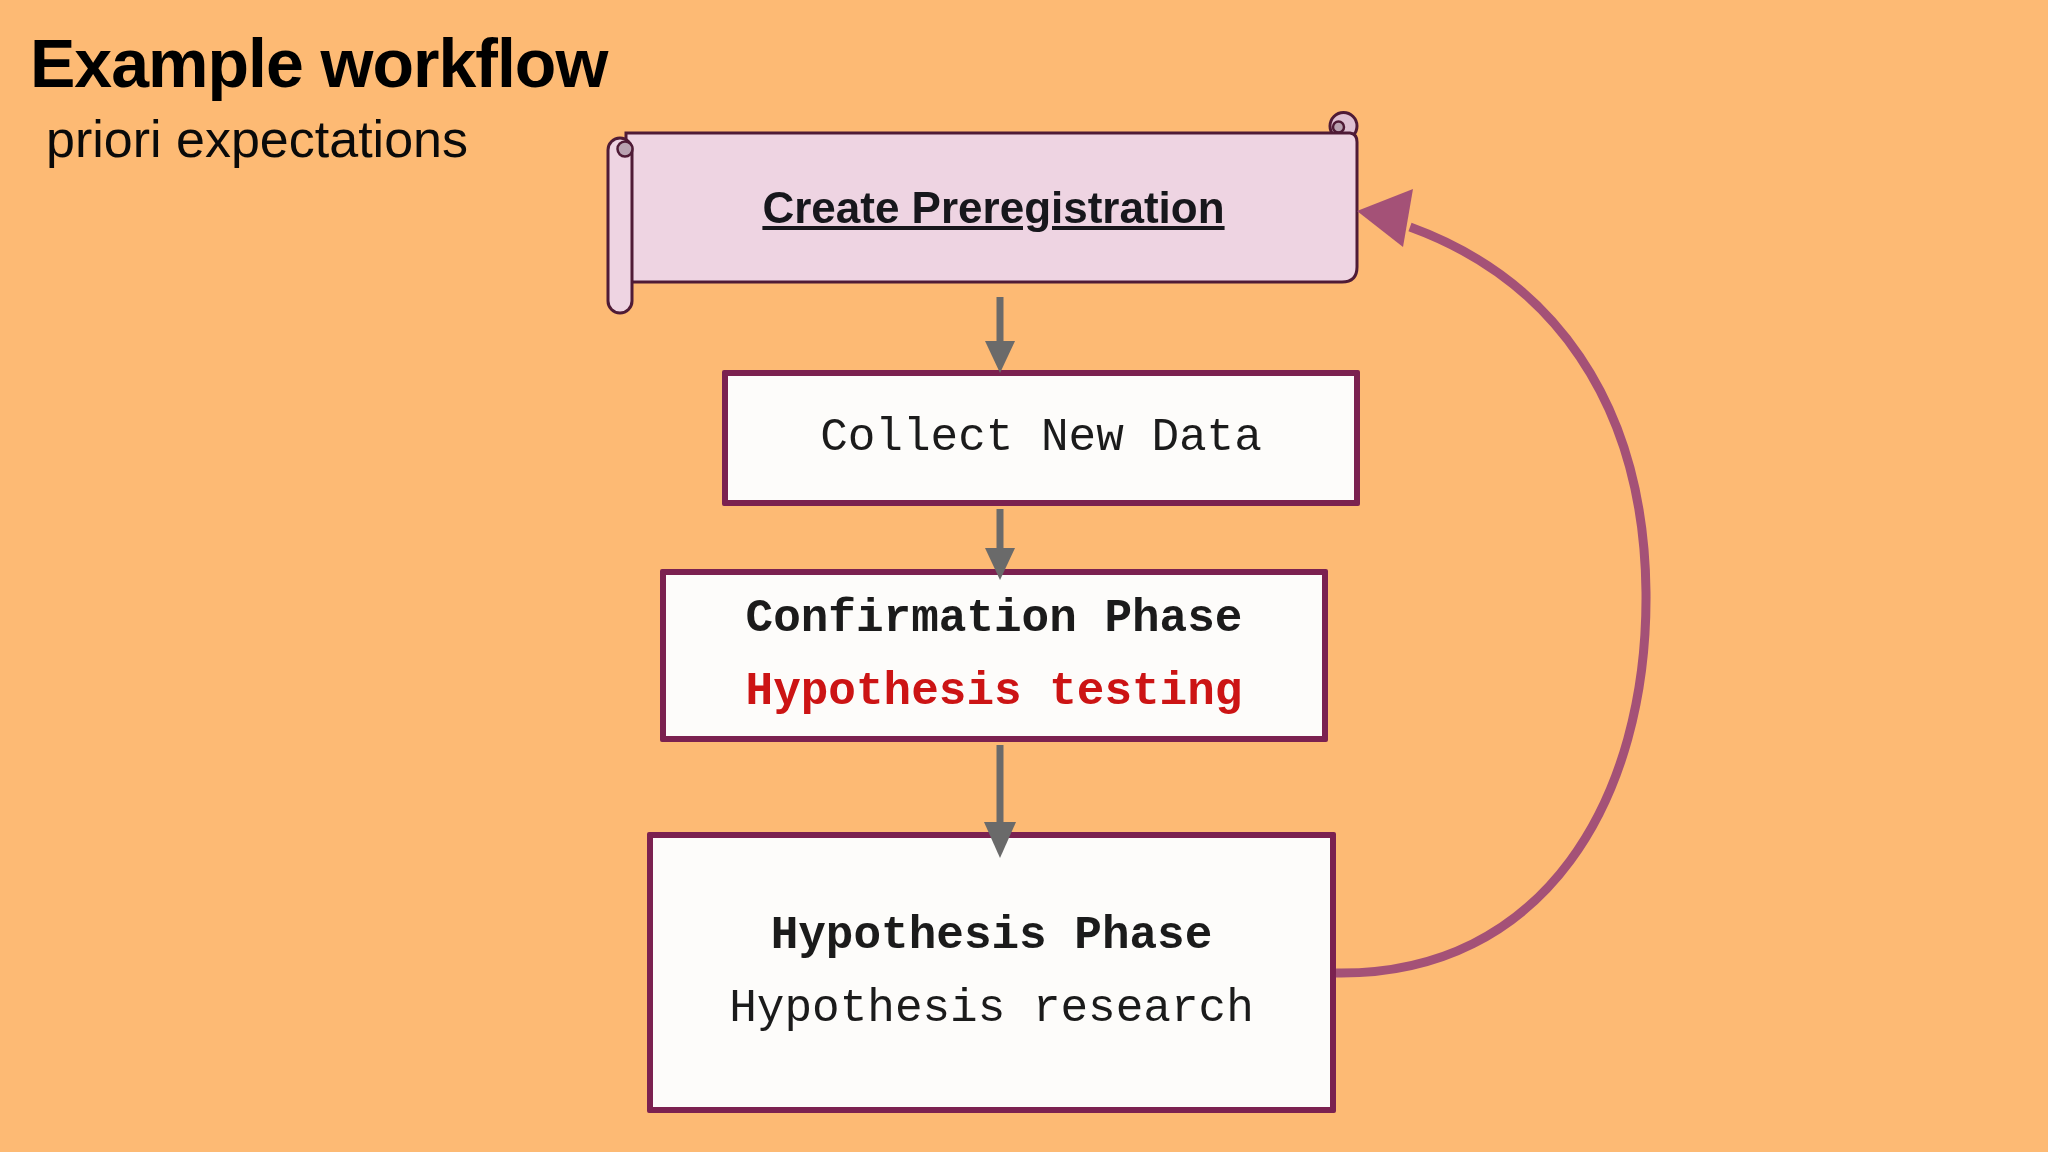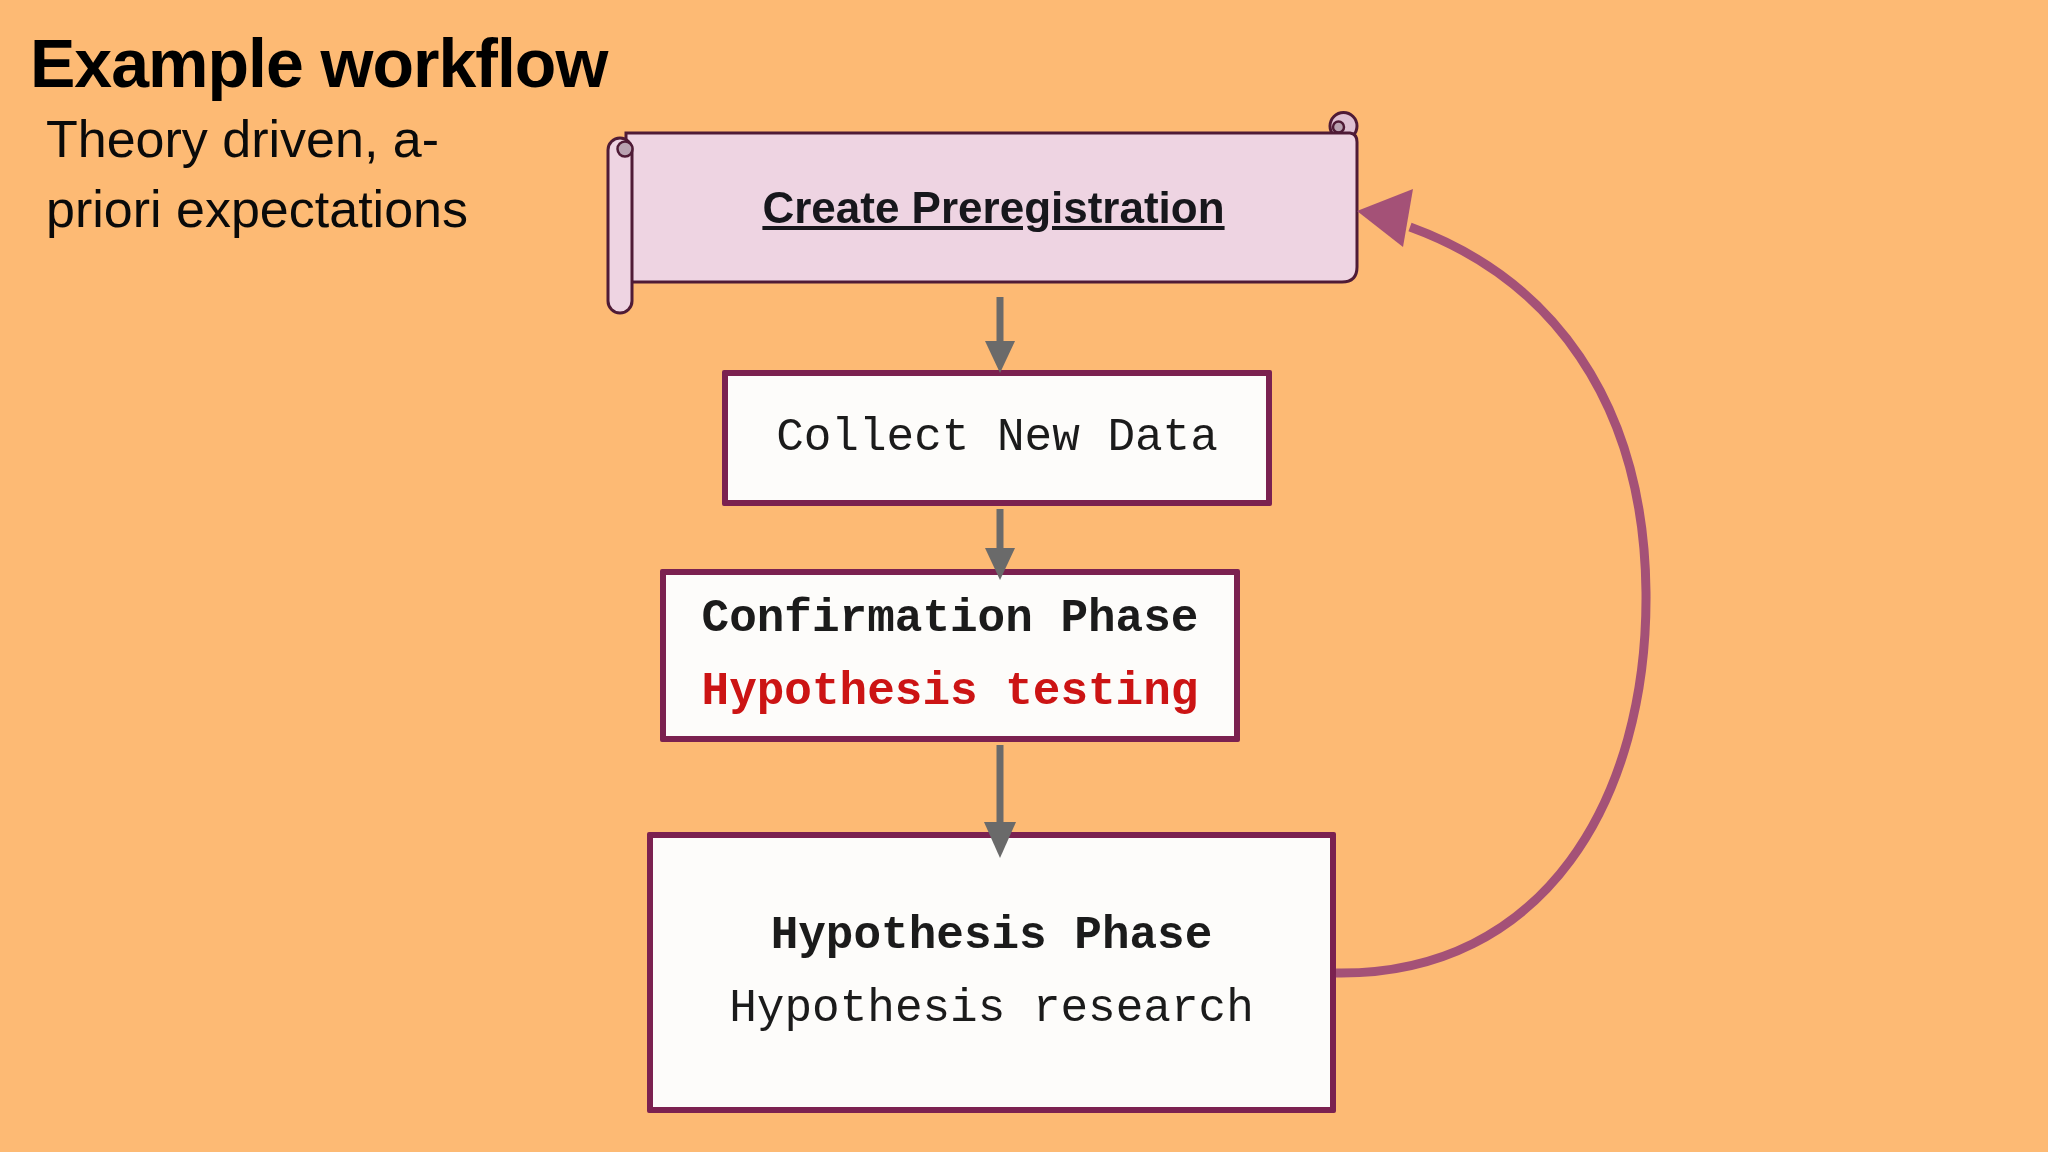--- a/index.html
+++ b/index.html
@@ -14,22 +14,22 @@
   .slide-subtitle{
     position:absolute;left:46px;top:104px;
     font-size:52px;font-weight:400;color:#0a0a0a;line-height:70px;
   }
   .art{position:absolute;left:0;top:0;z-index:2;pointer-events:none;}
   .flow-box{
     position:absolute;z-index:1;box-sizing:border-box;
     border:6px solid #7b2150;background:#fdfcfa;border-radius:2px;
     display:flex;flex-direction:column;justify-content:center;align-items:center;
   }
-  .box-collect{left:722px;top:370px;width:550px;height:136px;}
-  .box-confirmation{left:660px;top:569px;width:580px;height:173px;}
+  .box-collect{left:722px;top:370px;width:638px;height:136px;}
+  .box-confirmation{left:660px;top:569px;width:668px;height:173px;}
   .box-discovery{left:647px;top:832px;width:689px;height:281px;}
   .mono{
     font-family:"Liberation Mono","DejaVu Sans Mono",monospace;
     font-size:46px;line-height:73px;white-space:nowrap;
   }
   .mono.bold{font-weight:700;}
   .mono.black{color:#1b1b1b;}
   .mono.red{color:#cc1414;}
   .scroll-label{
     position:absolute;z-index:3;left:630px;top:133px;width:727px;height:149px;
@@ -38,21 +38,20 @@
   }
 </style>
 </head>
 <body>
 
 <div class="canvas">
 
   <h1 class="slide-title">Example workflow</h1>
 
   <div class="slide-subtitle">
-    <div>Theory driven, a-</div>
     <div>priori expectations</div>
   </div>
 
   <div class="flow-box box-collect">
     <div class="mono plain black">Collect New Data</div>
   </div>
 
   <div class="flow-box box-confirmation">
     <div class="mono bold black">Confirmation Phase</div>
     <div class="mono bold red">Hypothesis testing</div>

